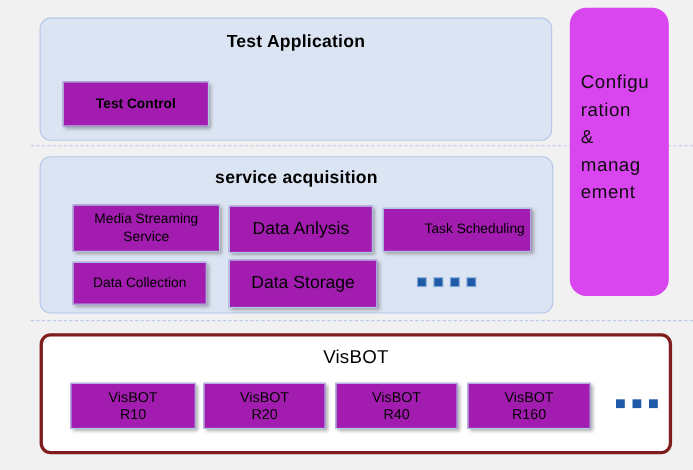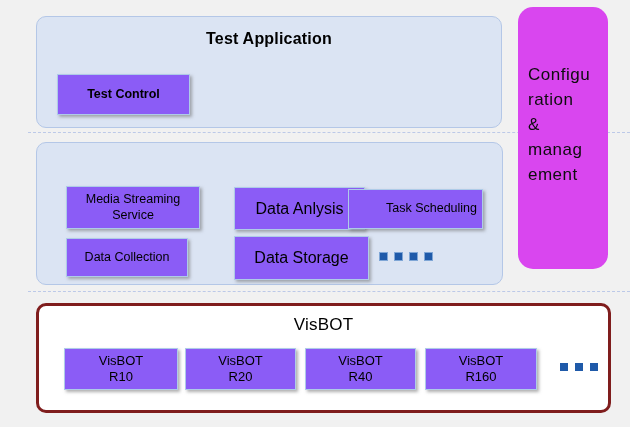--- a/index.html
+++ b/index.html
@@ -28,30 +28,30 @@
   .panel h2{
     margin:0;text-align:center;font-size:16px;font-weight:bold;
     padding-top:13px;letter-spacing:.2px;
   }
   .panel-mid h2{padding-top:10px;}
   .panel-visbot h2{font-weight:normal;font-size:17px;padding-top:9px;}
 
   
   .blk{
     position:absolute;
-    background:#8b5cf6;
+    background:#a21caf;
     border:1px solid #aecbe8;
     box-shadow:2px 2px 3px rgba(110,110,110,.55);
     display:flex;align-items:center;justify-content:center;
     text-align:center;font-size:12.5px;line-height:1.25;
     white-space:pre-line;
     box-sizing:border-box;
   }
   .blk.bold{font-weight:bold;}
-  .blk.big{font-size:16px;margin-left:26px;}
+  .blk.big{font-size:16px;}
 
   
   .b-control{left:20px;top:57px;width:133px;height:41px;}
   .b-results{left:168px;top:57px;width:283px;height:41px;font-size:12.5px;}
 
   
   .b-mss{left:29px;top:43px;width:134px;height:43px;}
   .b-anlysis{left:171px;top:44px;width:131px;height:43px;}
   .b-task{left:311px;top:46px;width:135px;height:40px;padding-left:32px;}
   .b-collect{left:29px;top:95px;width:122px;height:39px;}
@@ -94,20 +94,21 @@
 
   <div class="dash dash1"></div>
   <div class="dash dash2"></div>
 
   <section class="panel panel-blue panel-top">
     <h2>Test Application</h2>
     <div class="blk bold b-control">Test Control</div>
   </section>
 
   <section class="panel panel-blue panel-mid">
+    <h2>service acquisition</h2>
     <div class="blk b-mss">Media Streaming Service</div>
     <div class="blk big b-anlysis">Data Anlysis</div>
     <div class="blk b-task">Task Scheduling</div>
     <div class="blk big b-storage">Data Storage</div>
     <div class="blk b-collect">Data Collection</div>
     <div class="dots dots-mid">
       <span class="dot"></span>
       <span class="dot"></span>
       <span class="dot"></span>
       <span class="dot"></span>

